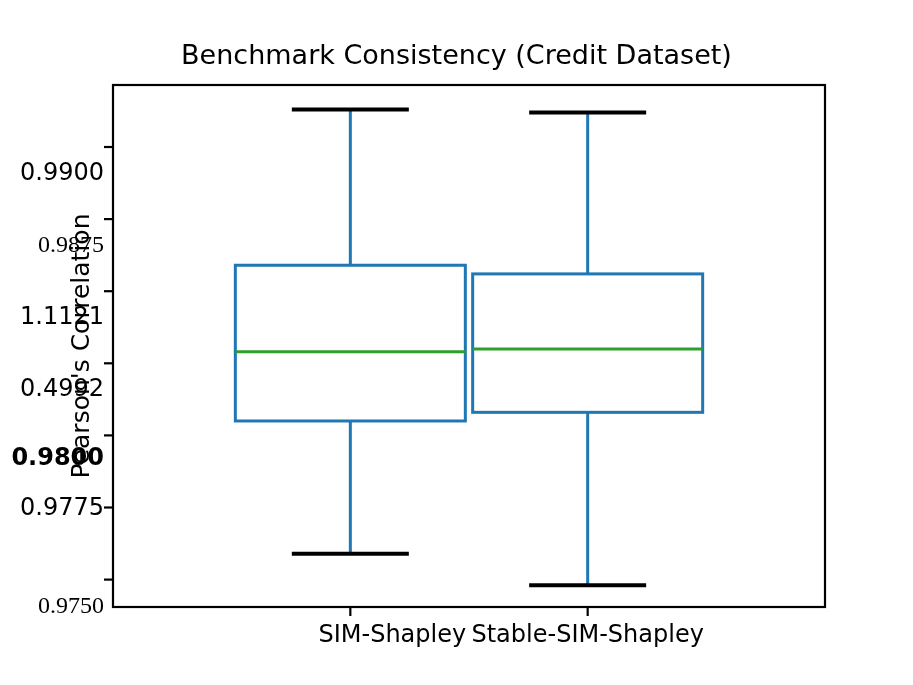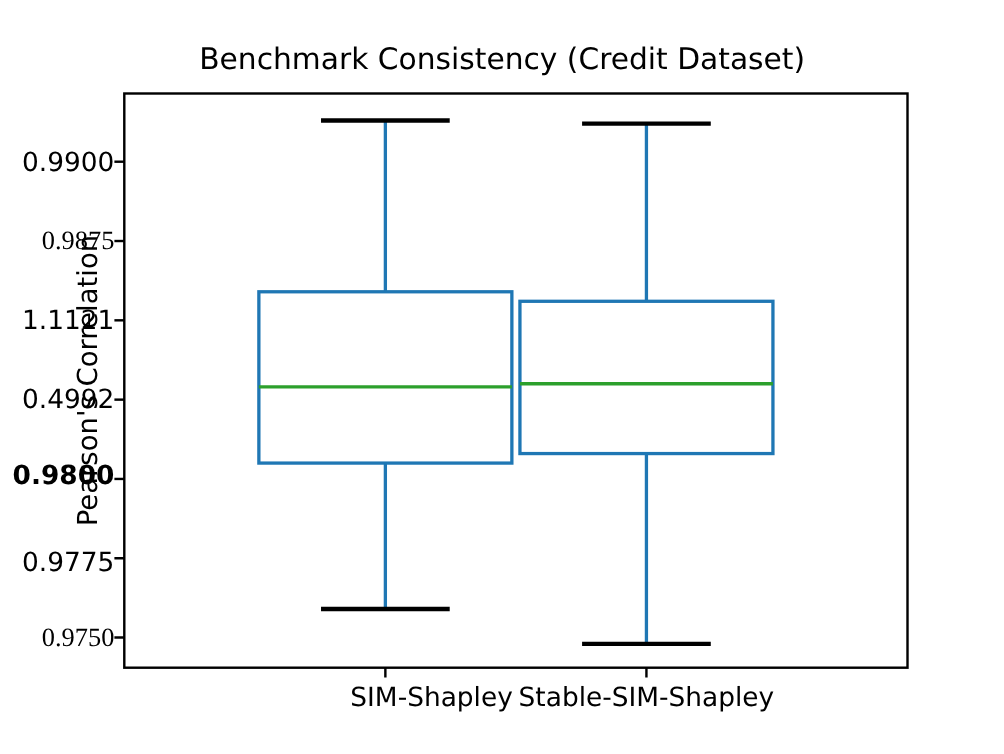--- a/index.html
+++ b/index.html
@@ -49,20 +49,21 @@
     top: 0;
   }
   .tick-label {
     position: absolute;
     right: 0;
     text-align: right;
     font-size: 24px;
     color: #000000;
     line-height: 24px;
     white-space: nowrap;
+    margin-top: 25px;
   }
   #y-tick-labels {
     position: absolute;
     left: 0;
     top: 0;
     width: 104px;
     height: 685px;
   }
   .x-tick-label {
     position: absolute;
@@ -78,21 +79,21 @@
 <body>
 
 <div id="figure">
 
   <div id="chart-title">Benchmark Consistency (Credit Dataset)</div>
 
   <div id="y-axis-label">Pearson's Correlation</div>
 
   <div id="y-tick-labels">
       <div class="tick-label" style="top: 567.602px; font-family: Liberation Serif, serif;">0.9750</div>
-      <div class="tick-label" style="top: 499px; text-align: right;">0.9775</div>
+      <div class="tick-label" style="top: 470px; text-align: right;">0.9775</div>
       <div class="tick-label" style="top: 420px; font-weight: bold;">0.9800</div>
       <div class="tick-label" style="top: 351.304px;">0.4992</div>
       <div class="tick-label" style="top: 279.204px;">1.1121</div>
       <div class="tick-label" style="top: 207.105px; font-family: Liberation Serif, serif;">0.9875</div>
       <div class="tick-label" style="top: 135.006px;">0.9900</div>
     </div>
 
   <svg id="plot-svg" width="913" height="685">
       <rect x="113" y="85" width="712" height="522" fill="#ffffff" stroke="#000000" stroke-width="2.2"></rect>
       <line x1="104" y1="579.6022099447512" x2="113" y2="579.6022099447512" stroke="#000000" stroke-width="2.2"></line>

